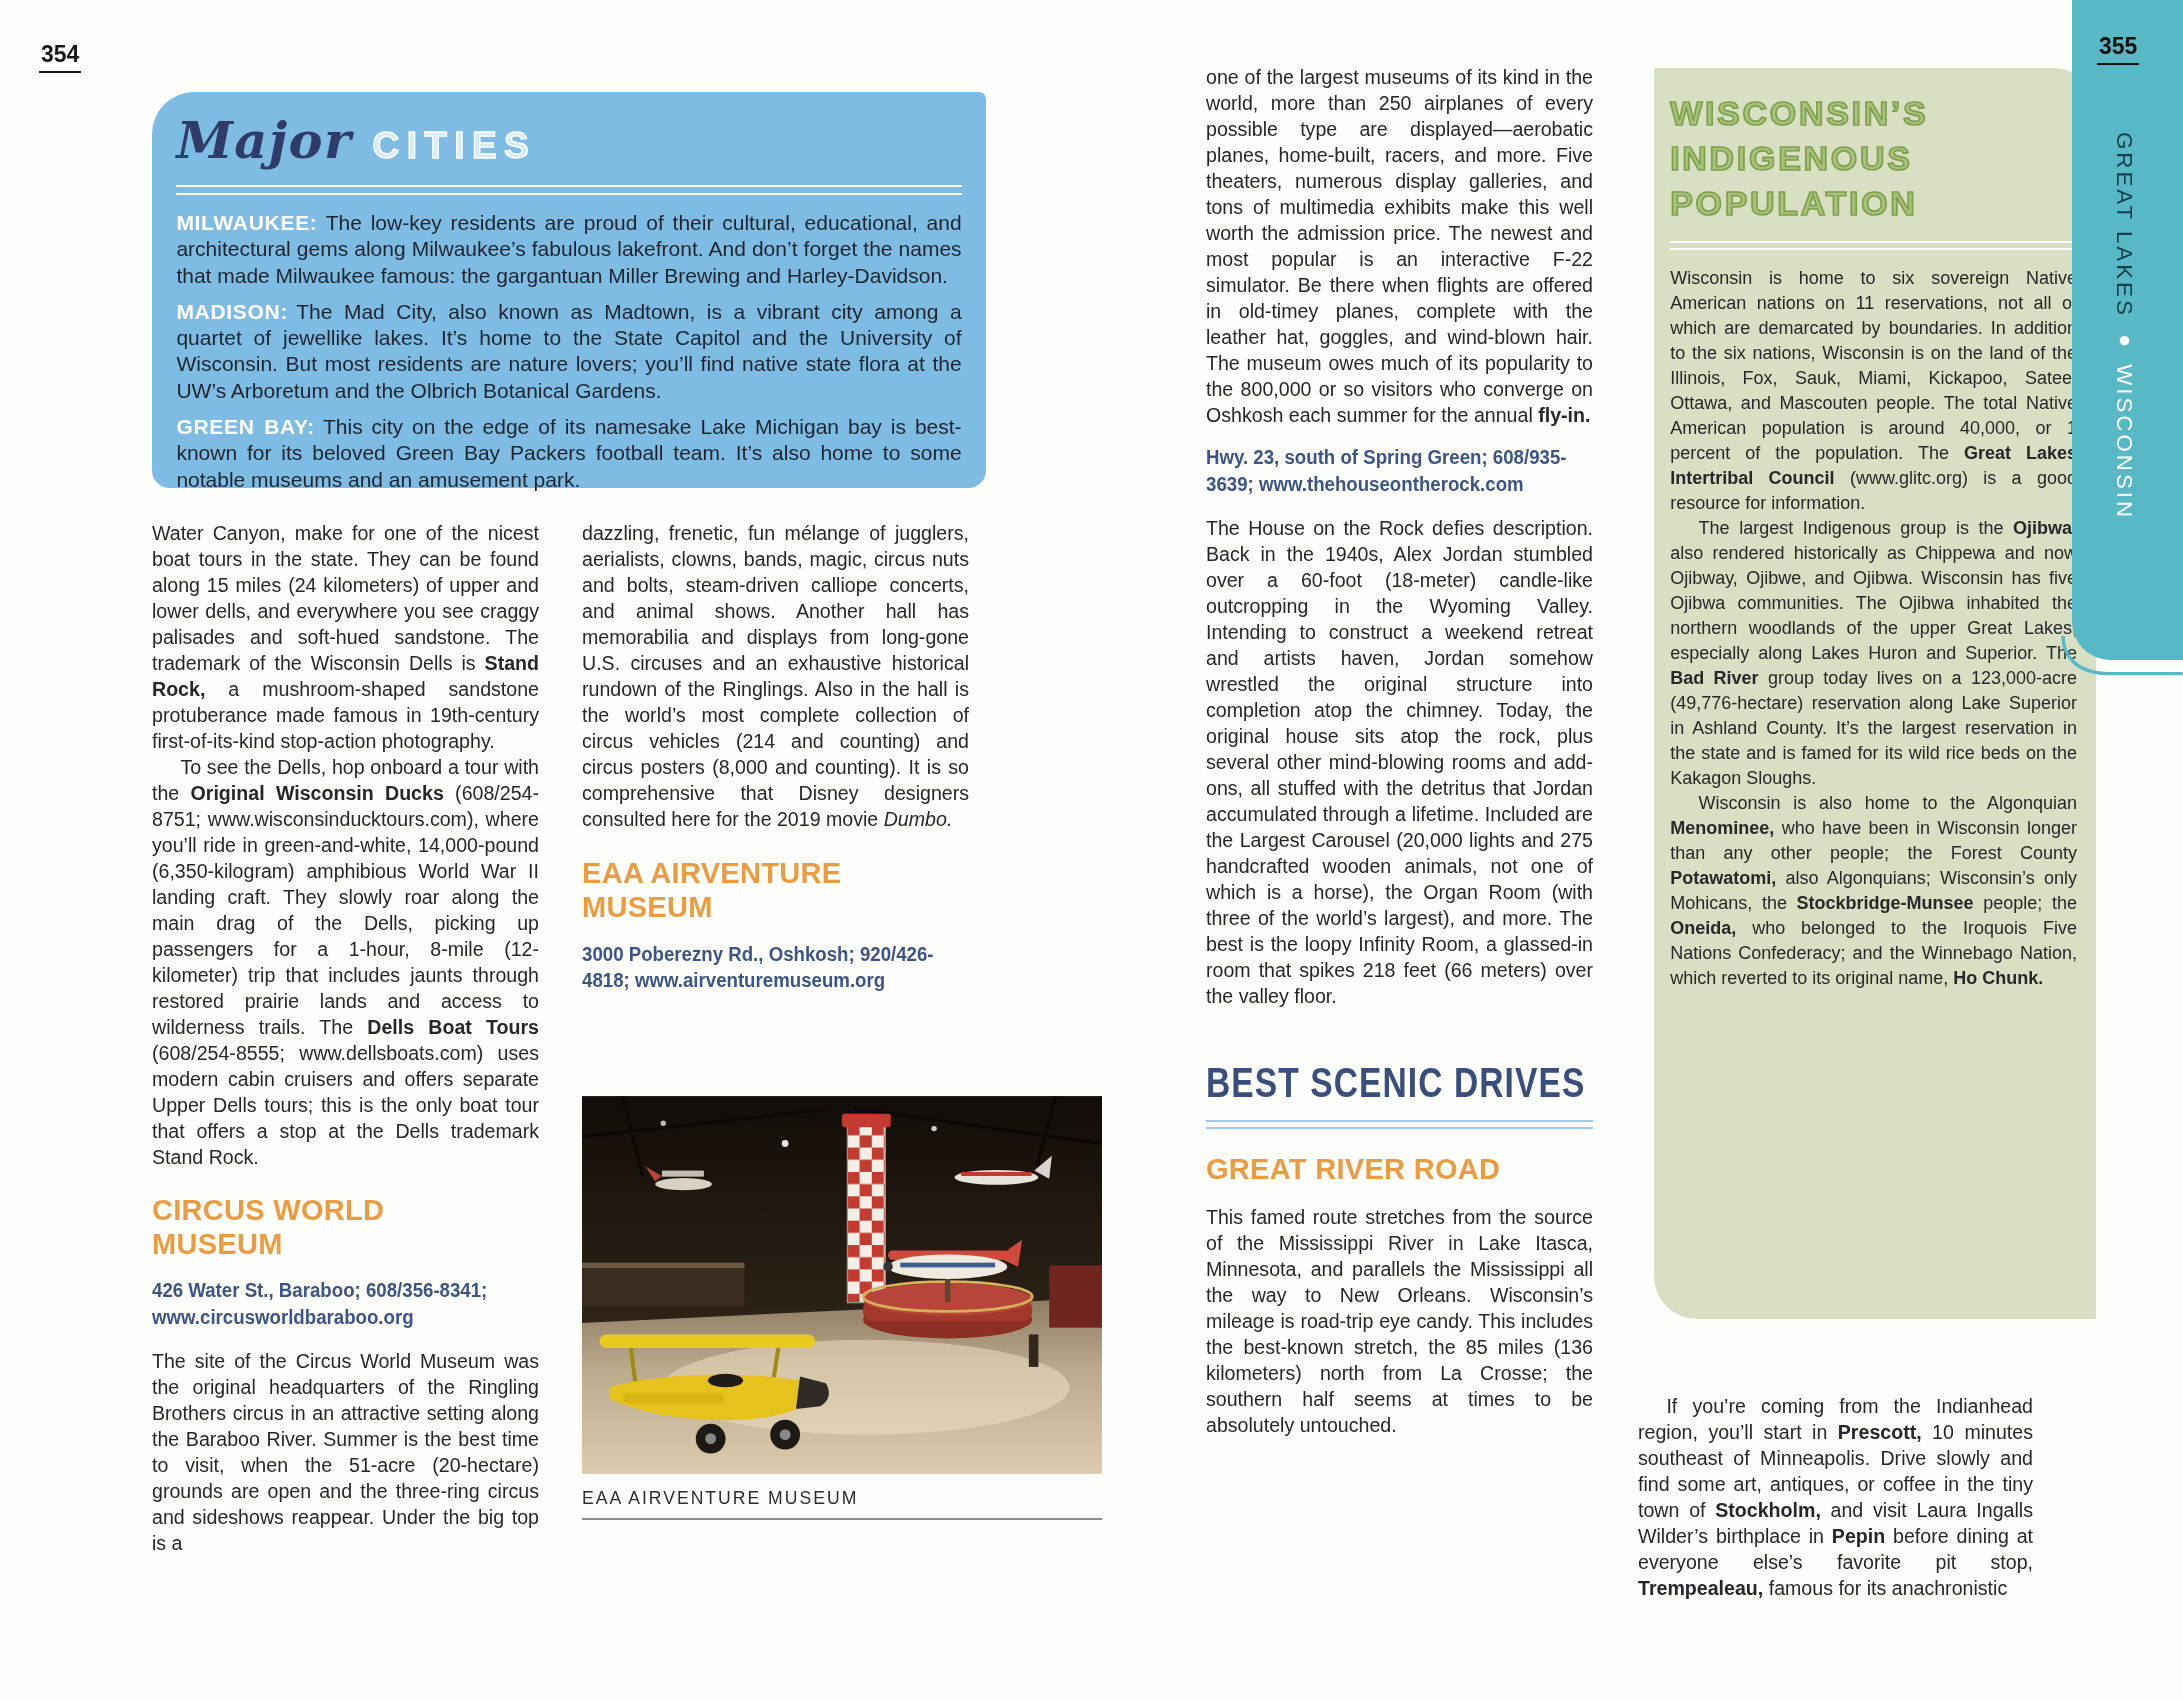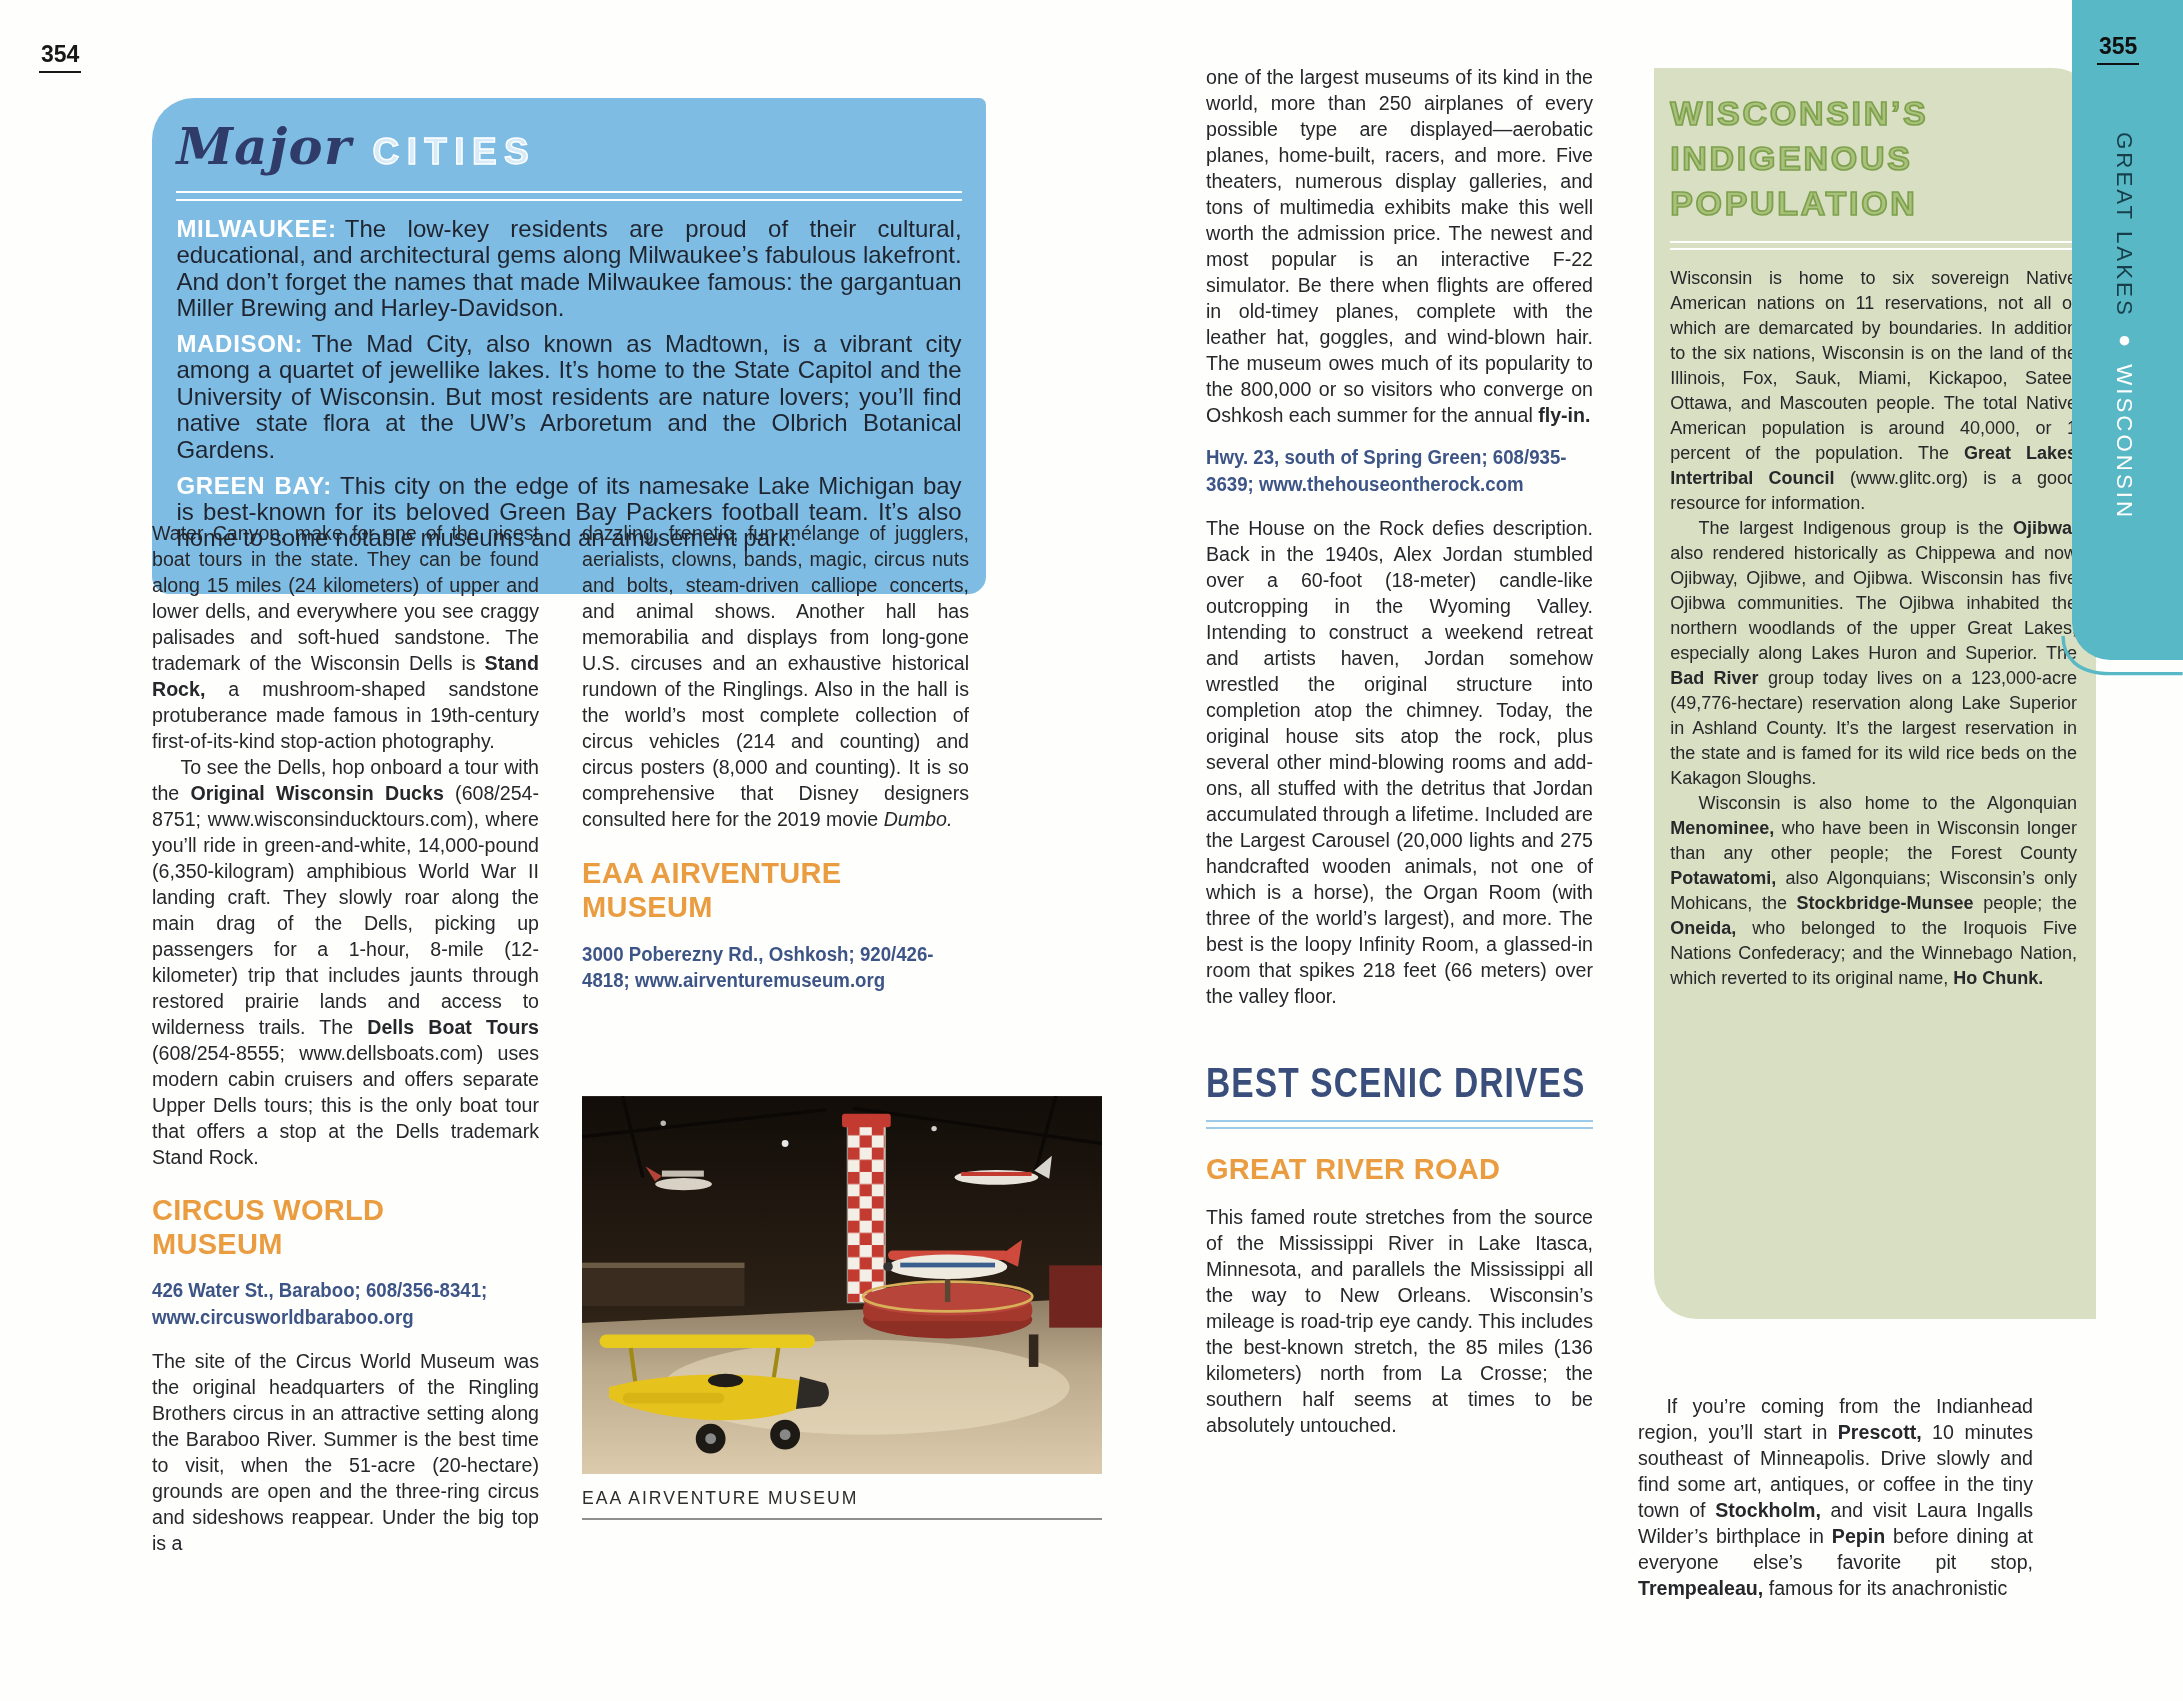--- a/index.html
+++ b/index.html
@@ -9,37 +9,37 @@
     background: #fefefc; overflow: hidden;
     font-family: "Liberation Sans", sans-serif;
     color: #26272b;
   }
   .pagenum {
     position: absolute; font-weight: 700; font-size: 23px; color: #171717;
     border-bottom: 2px solid #171717; padding: 0 2px 3.4px;
   }
   
   .blue-box {
-    position: absolute; left: 152px; top: 98px; width: 834px; height: 496px;
+    position: absolute; left: 152px; top: 92px; width: 834px; height: 396px;
     background: var(--box-blue, #7FBCE3);
     border-radius: 42px 6.8px 17.6px 17.6px;
     padding: 17.6px 24.4px 0 24.4px;
   }
   .mc-title { display: flex; align-items: baseline; gap: 20.3px; height: 69px; }
   .mc-script {
     font-family: "DejaVu Serif", serif; font-style: italic; font-weight: 700;
     font-size: 51px; color: var(--accent-navy-dark, #2F3B68); letter-spacing: 1.4px;
   }
   .mc-caps {
     font-size: 37px; font-weight: 700; letter-spacing: 7.4px;
     color: #D7EBF8; -webkit-text-stroke: 1.4px #ffffff;
   }
   .dbl-white { height: 9.5px; border-top: 2.7px solid #fff; border-bottom: 2.7px solid #fff; margin-top: 6.8px; }
   .mc-entries { margin-top: 15px; }
-  .mc-entry { font-size: 24px; line-height: 26.4px; text-align: justify; color: #1f2530; margin-bottom: 9.5px; }
+  .mc-entry { font-size: 21px; line-height: 26.4px; text-align: justify; color: #1f2530; margin-bottom: 9.5px; }
   .mc-label { color: #ffffff; font-weight: 700; letter-spacing: 0.7px; margin-right: 8.1px; }
   
   .col { position: absolute; }
   .body-text { font-size: 19.6px; line-height: 26px; text-align: justify; color: #26272b; }
   .ti { text-indent: 28.4px; }
   .orange-h {
     color: var(--accent-orange, #EA9C40); font-weight: 700;
     font-size: 29px; line-height: 34px; white-space: pre-line; letter-spacing: 0.3px;
   }
   .addr {

